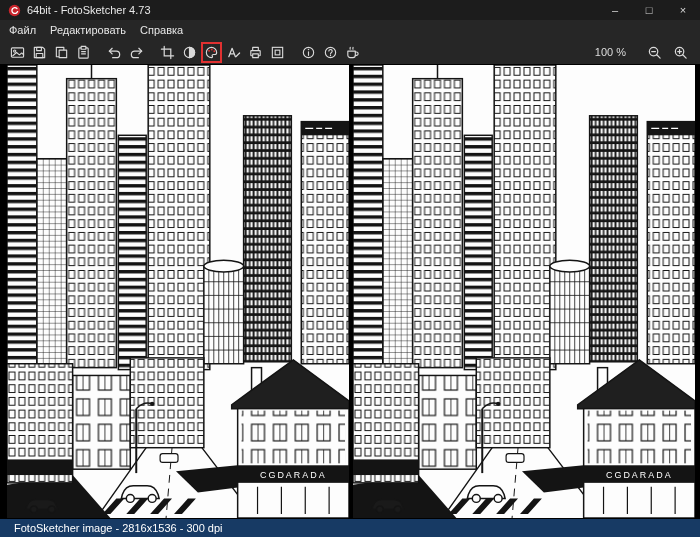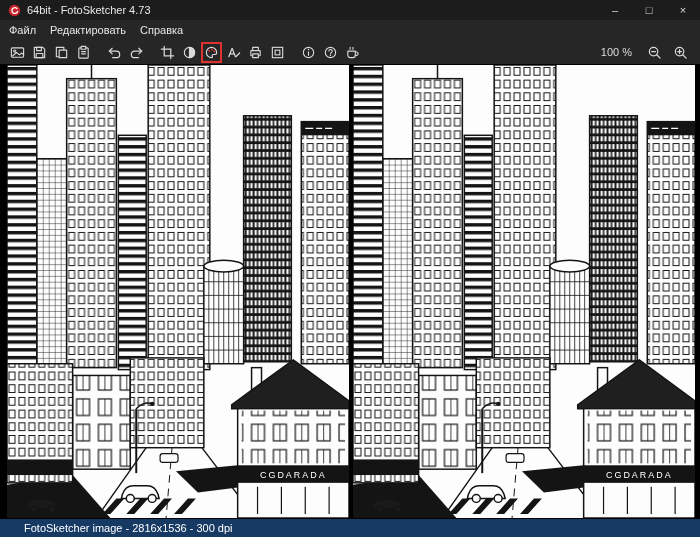--- a/index.html
+++ b/index.html
@@ -21,29 +21,29 @@
     color:#e6e6e6;font-size:11px;padding-left:2px;flex:0 0 auto;}
   .menu-item{padding:2px 7px;}
   
   .toolbar{height:24px;background:#262626;display:flex;align-items:center;
     padding:0 10px 0 8px;gap:3px;flex:0 0 auto;}
   .tbtn{width:19px;height:19px;display:flex;align-items:center;justify-content:center;flex:0 0 auto;}
   .tbtn svg{width:15px;height:15px;display:block;}
   .tbtn.active{outline:2px solid #e03131;outline-offset:-1px;}
   .tb-gap{width:6px;flex:0 0 auto;}
   .zoom-group{margin-left:auto;display:flex;align-items:center;gap:7px;color:#dcdcdc;font-size:11px;}
-  .zoom-label{margin-right:6px;}
+  .zoom-label{margin-right:12px;}
   
   .canvas{flex:1 1 auto;min-height:0;background:#000;display:flex;gap:4px;
     padding:1px 5px 1px 7px;}
   .pane{flex:1 1 0;min-width:0;}
   .pane svg{width:100%;height:100%;display:block;}
   
   .statusbar{height:18px;background:#173a64;color:#fff;font-size:11px;
-    display:flex;align-items:center;padding-left:24px;flex:0 0 auto;}
+    display:flex;align-items:center;padding-left:14px;flex:0 0 auto;}
   .hidden-defs{position:absolute;width:0;height:0;overflow:hidden;}
 </style>
 </head>
 <body>
 
 <svg class="hidden-defs" aria-hidden="true">
   <defs>
     <pattern id="p-win" width="10" height="13" patternUnits="userSpaceOnUse">
       <rect width="10" height="13" fill="#fdfdfd"></rect>
       <rect x="2" y="2.5" width="6" height="8" fill="#fdfdfd" stroke="#141414" stroke-width="1"></rect>

